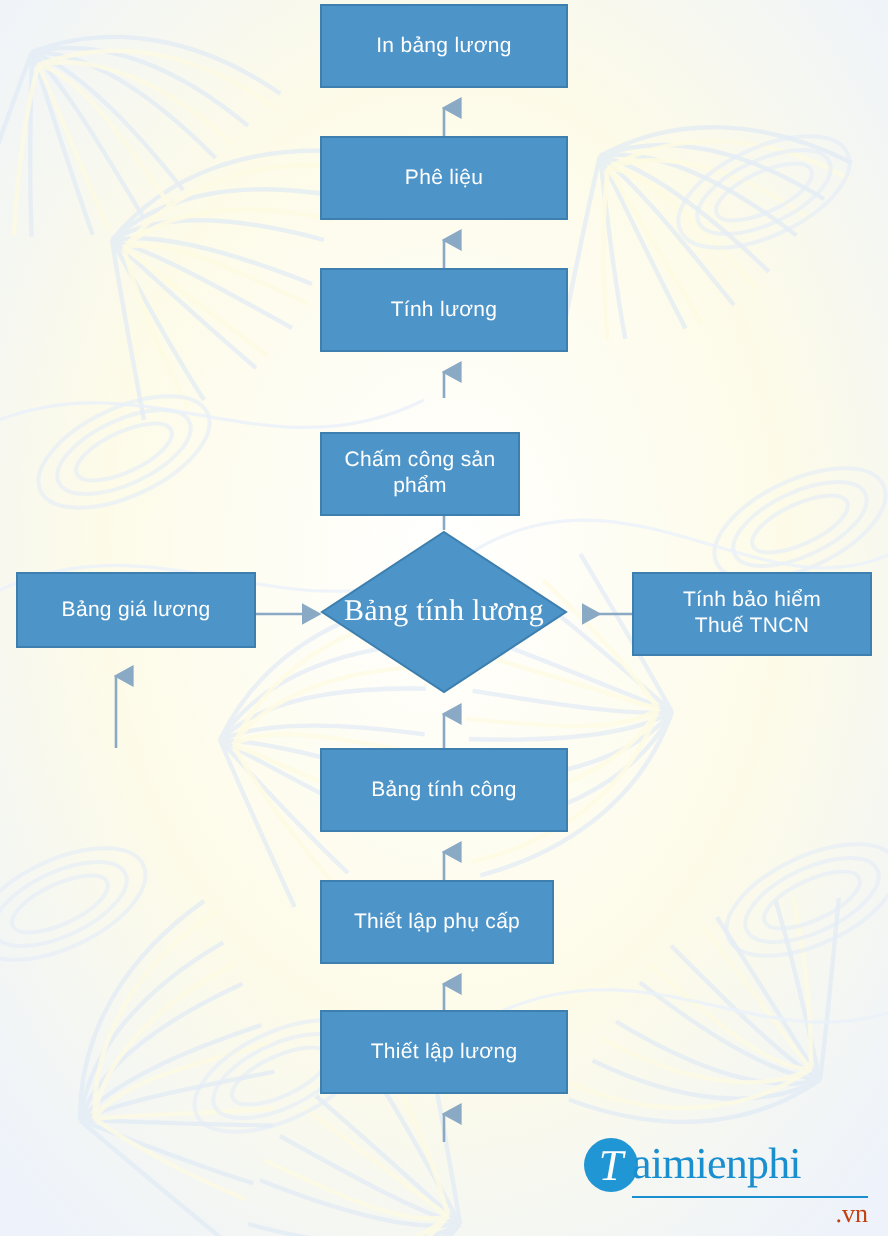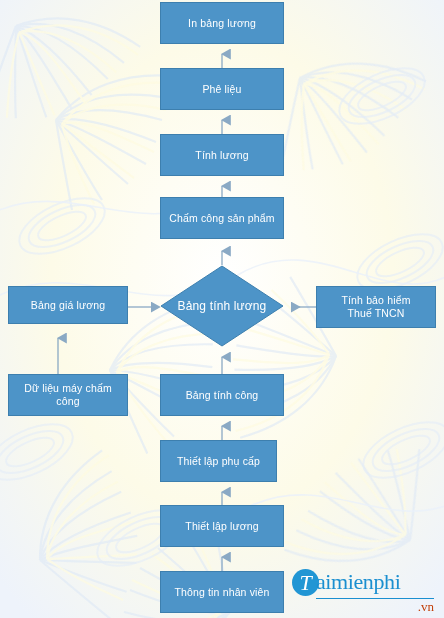--- a/index.html
+++ b/index.html
@@ -51,23 +51,24 @@
     z-index: 3;
   }
   .diamond-wrap svg { display: block; }
   .diamond-label {
     position: absolute;
     inset: 0;
     display: flex;
     align-items: center;
     justify-content: center;
     color: #ffffff;
-    font-size: 12px;
+    font-size: 15px;
     letter-spacing: .15px;
     pointer-events: none;
+    font-family: Liberation Serif, serif;
   }
 
   #edges {
     position: absolute;
     inset: 0;
     width: 444px;
     height: 618px;
     z-index: 2;
     pointer-events: none;
   }
@@ -229,59 +230,53 @@
   </div>
 
   <div class="node" style="left:160px; top:68px; width:124px; height:42px;">
     <span class="label">Phê liệu</span>
   </div>
 
   <div class="node" style="left:160px; top:134px; width:124px; height:42px;">
     <span class="label">Tính lương</span>
   </div>
 
-  <div class="node" style="left:160px; top:197px; width:124px; height:42px;justify-content:center;">
+  <div class="node" style="left:160px; top:216px; width:100px; height:42px;justify-content:center;">
     <span class="label">Chấm công sản phẩm</span>
   </div>
 
   <div class="diamond-wrap" style="left:160px; top:265px; width:124px; height:82px;">
     <svg width="124" height="82" viewBox="0 0 124 82">
       <polygon points="62,1 123,41 62,81 1,41" fill="#4d94c8" stroke="#3d7fae" stroke-width="1"></polygon>
     </svg>
     <span class="diamond-label">Bảng tính lương</span>
   </div>
 
   <div class="node" style="left:8px; top:286px; width:120px; height:38px;">
     <span class="label">Bảng giá lương</span>
   </div>
 
   <div class="node" style="left:316px; top:286px; width:120px; height:42px;">
     <span class="label">Tính bảo hiểm
 Thuế TNCN</span>
   </div>
 
-  <div class="node" style="left:8px; top:374px; width:120px; height:42px;">
-    <span class="label">Dữ liệu máy chấm công</span>
-  </div>
 
   <div class="node" style="left:160px; top:374px; width:124px; height:42px;">
     <span class="label">Bảng tính công</span>
   </div>
 
   <div class="node" style="left:160px; top:440px; width:117px; height:42px;">
     <span class="label">Thiết lập phụ cấp</span>
   </div>
 
   <div class="node" style="left:160px; top:505px; width:124px; height:42px;">
     <span class="label">Thiết lập lương</span>
   </div>
 
-  <div class="node" style="left:160px; top:571px; width:124px; height:42px;">
-    <span class="label">Thông tin nhân viên</span>
-  </div>
 
   <div id="logo">
     <div class="mark">T</div>
     <div class="wordmark">
       <span class="word">aimienphi</span>
       <div class="rule"></div>
       <span class="tld">.vn</span>
     </div>
   </div>
 

